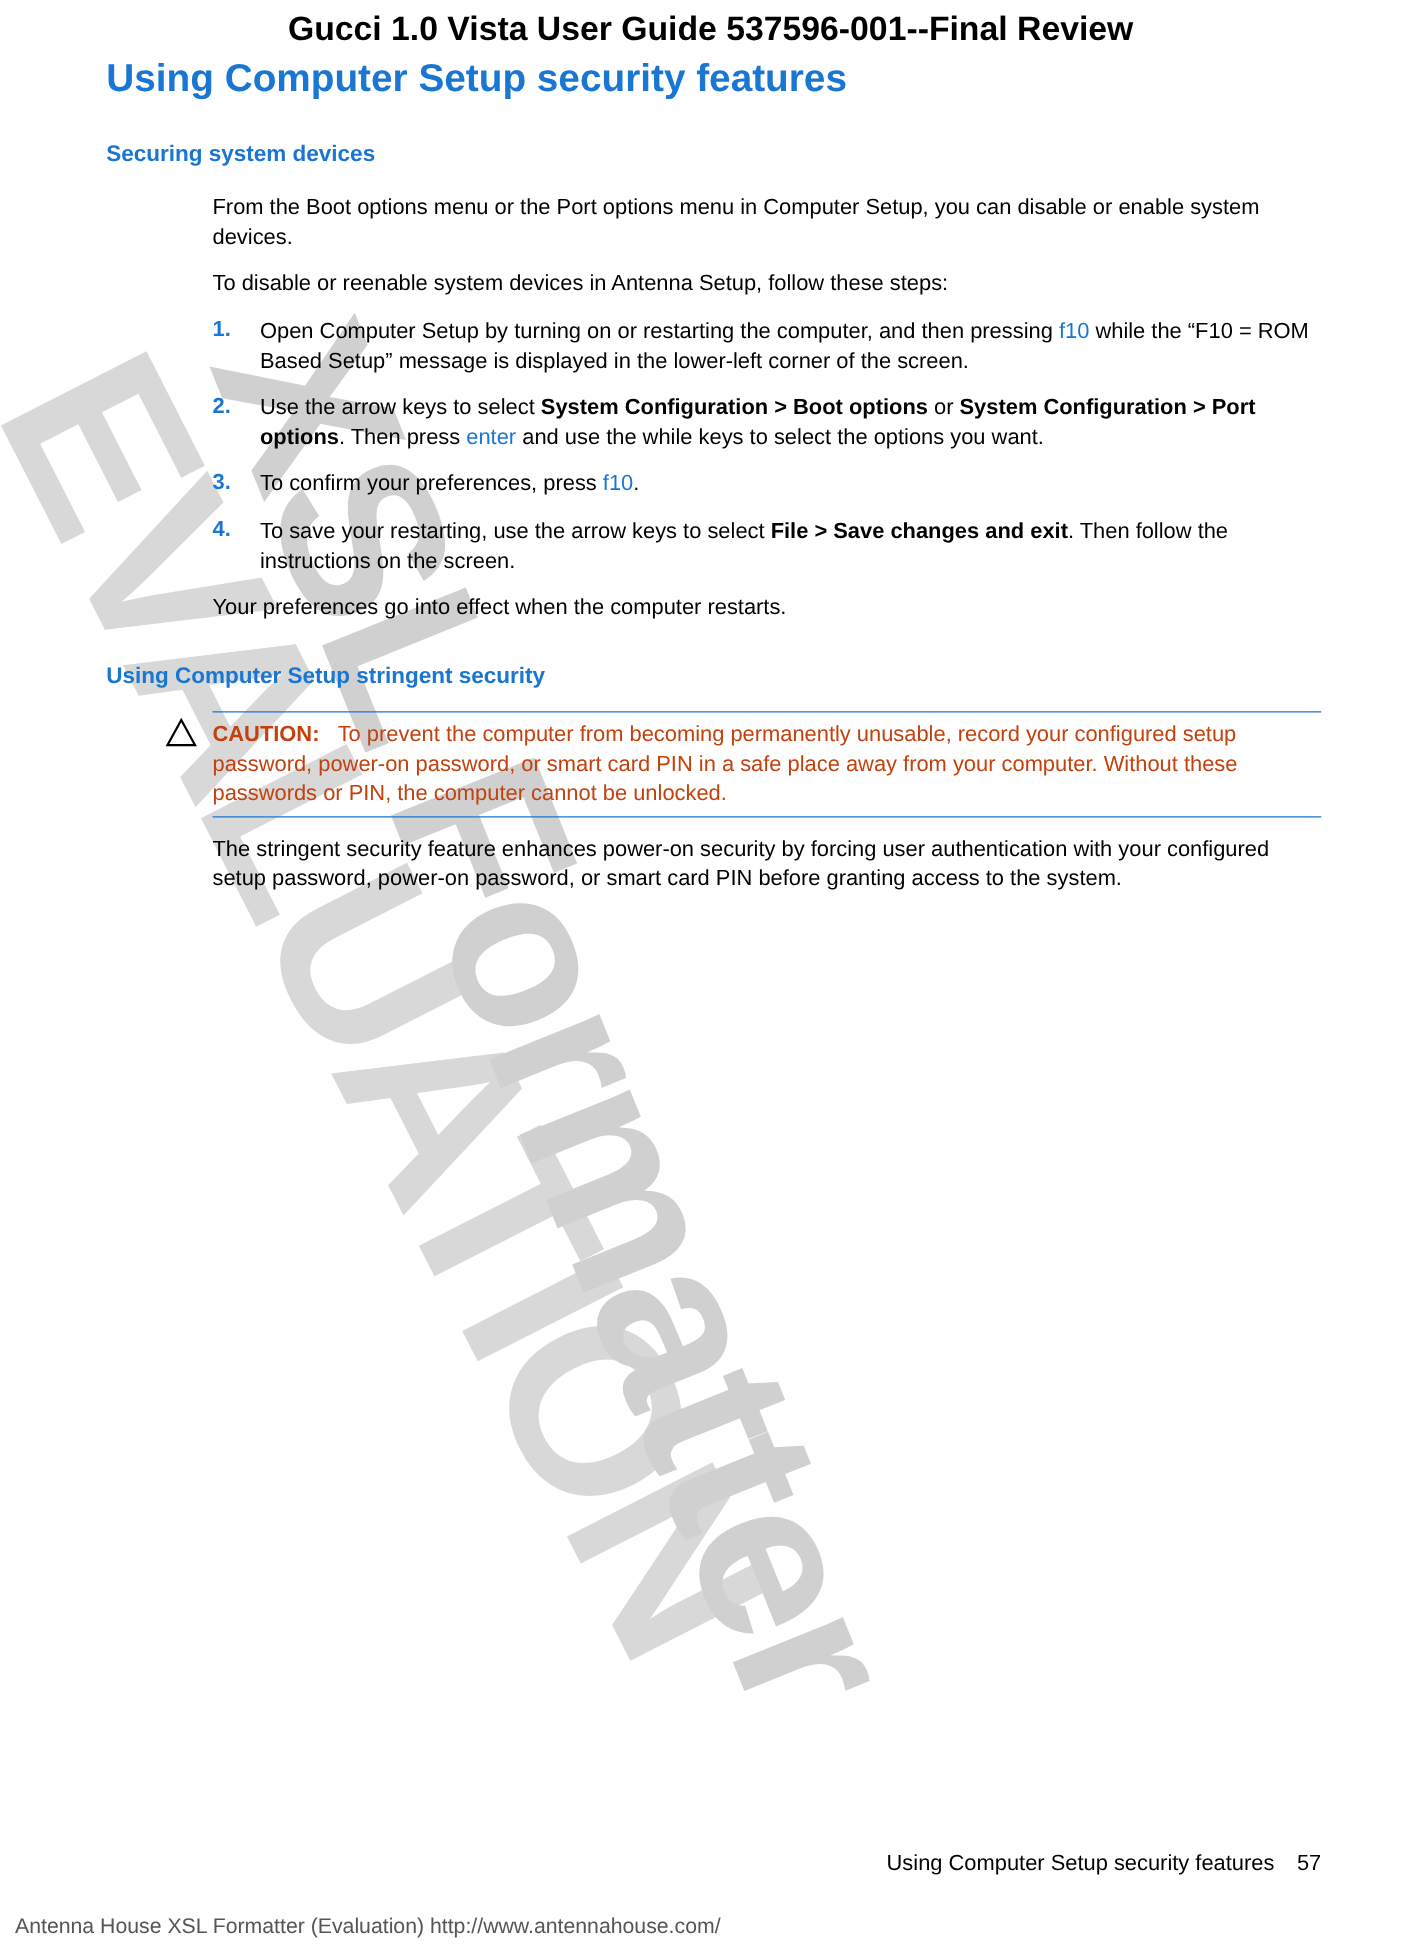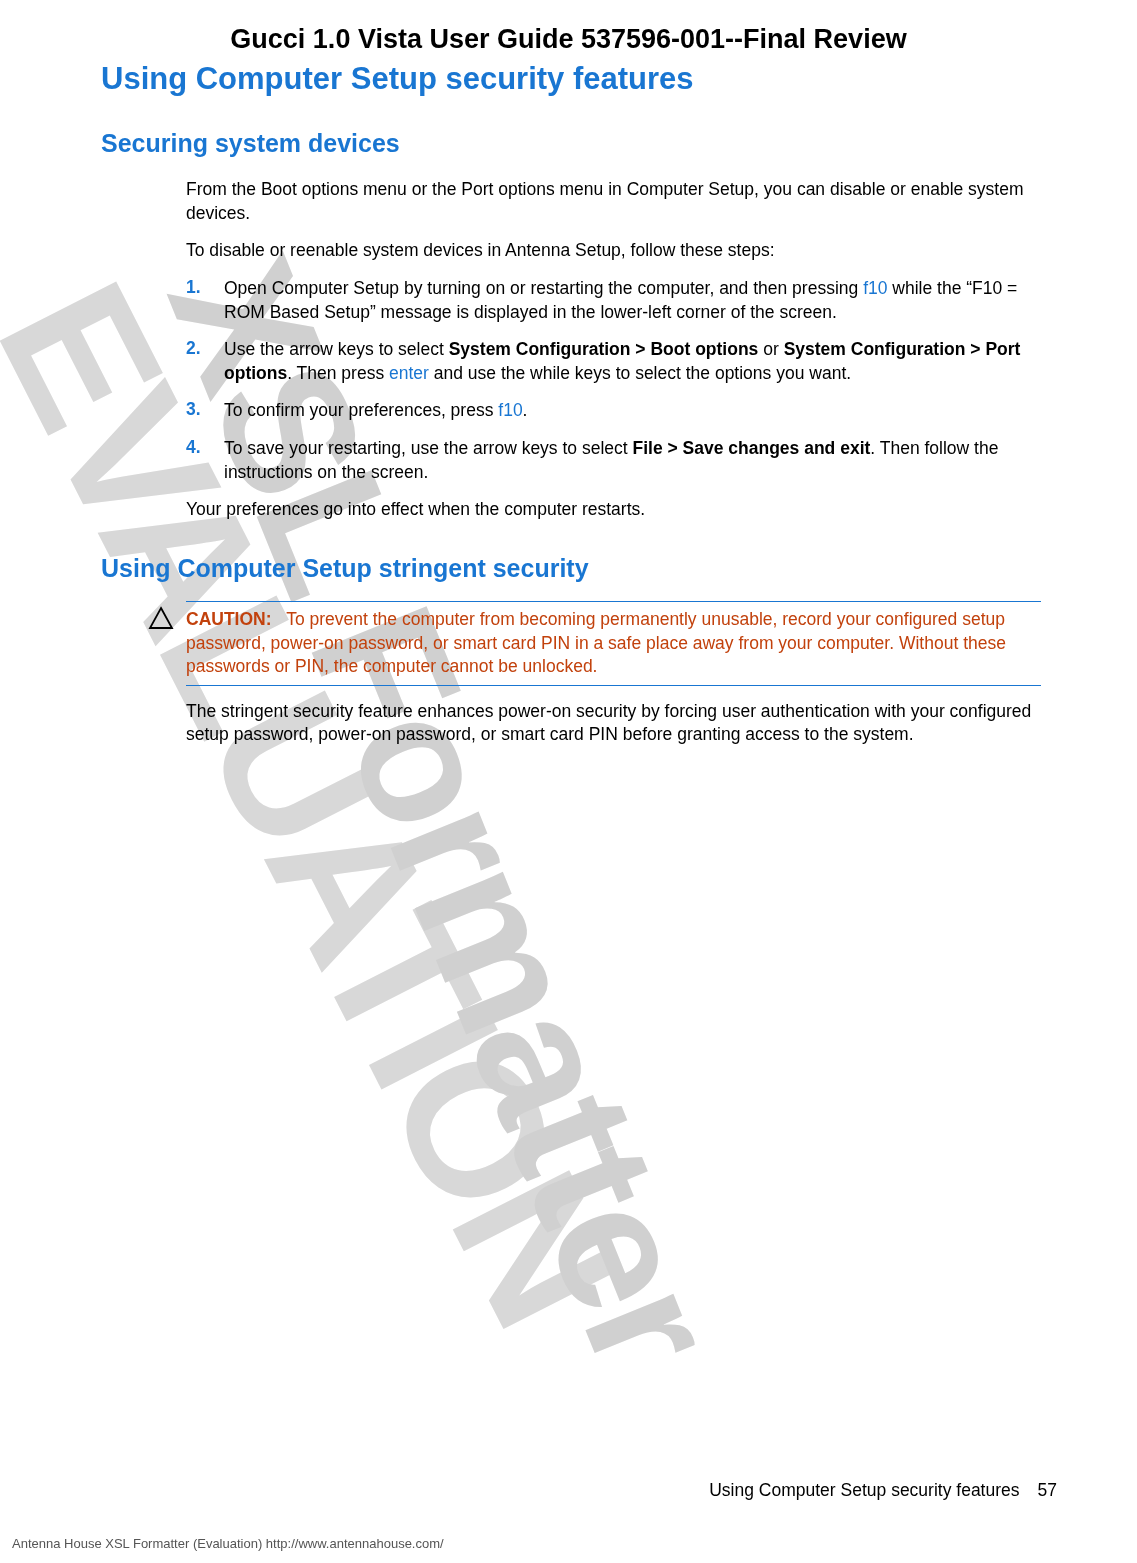--- a/index.html
+++ b/index.html
@@ -44,39 +44,39 @@
       font-weight: bold;
       color: #d8d8d8;
       transform: rotate(63deg);
       transform-origin: left top;
       white-space: nowrap;
       letter-spacing: -8px;
     }
     .content {
       position: relative;
       z-index: 1;
-      padding: 16px;
+      padding: 0;
     }
     .header-title {
       font-size: 27px;
       font-weight: bold;
       text-align: center;
       padding-top: 8px;
       padding-bottom: 4px;
       color: #000;
     }
     .main-heading {
       font-size: 31px;
       font-weight: bold;
       color: #1976d2;
       margin-left: 85px;
       margin-top: 2px;
     }
     .sub-heading {
-      font-size: 25px;
+      font-size: 18px;
       font-weight: bold;
       color: #1976d2;
       margin-left: 85px;
       margin-top: 32px;
     }
     .body-text {
       font-size: 17.5px;
       color: #000;
       margin-left: 170px;
       margin-right: 80px;
@@ -151,21 +151,21 @@
       color: #000;
     }
     .footer-page {
       margin-left: 18px;
       margin-top: 12px;
     }
     .bottom-credit {
       position: absolute;
       bottom: 12px;
       left: 12px;
-      font-size: 13px;
+      font-size: 17px;
       color: #555;
     }
   </style>
 </head>
 <body>
 
 <div class="watermark-container">
   <div class="watermark2">EVALUATION</div>
   <div class="watermark1">XSL Formatter</div>
 </div>

